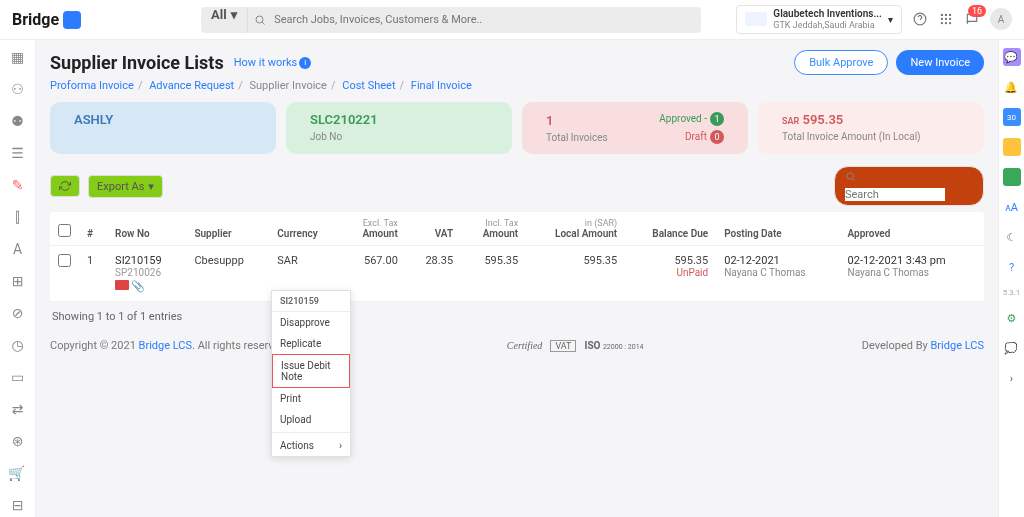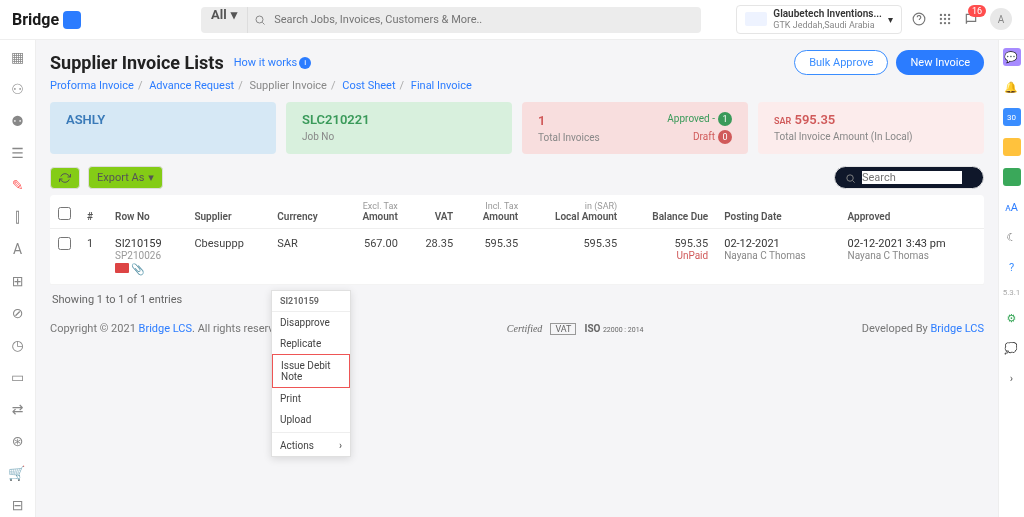--- a/index.html
+++ b/index.html
@@ -10,56 +10,56 @@
 .search-wrap { flex: 1; display: flex; align-items: center; background: #ececec; border-radius: 4px; height: 26px; max-width: 500px; margin-left: 120px; }
 .filter-dd { padding: 0 10px; font-size: 13px; color: #555; display: flex; align-items: flex-start; gap: 4px; border-right: 1px solid #ddd; height: 100%; font-weight: bold; }
 .search-input { flex: 1; border: none; background: transparent; padding: 0 8px; font-size: 11px; color: #666; outline: none; }
 .search-ic { color: #888; margin-left: 6px; }
 .top-right { margin-left: auto; display: flex; align-items: center; gap: 10px; }
 .company-box { background: #fff; border: 1px solid #e5e5e5; border-radius: 4px; padding: 2px 8px; display: flex; align-items: center; gap: 6px; font-size: 10px; }
 .company-box .small-logo { width: 22px; height: 14px; background: #eef3ff; border-radius: 2px; }
 .company-box .txt { line-height: 1.2; }
 .company-box .txt .ln1 { font-weight: 600; color: #333; }
 .company-box .txt .ln2 { color: #888; font-size: 9px; }
-.top-ic { width: 16px; height: 16px; color: #777; position: relative; display:flex; align-items:center; justify-content:flex-start; }
+.top-ic { width: 16px; height: 16px; color: #777; position: relative; display:flex; align-items:center; justify-content:center; }
 .badge { position: absolute; top: -6px; right: -6px; background: #ff4d4d; color: #fff; border-radius: 8px; font-size: 9px; padding: 0 4px; line-height: 12px; }
 .avatar { width: 22px; height: 22px; border-radius: 50%; background: #e8e8e8; display:flex; align-items:center; justify-content:center; font-size:10px; color:#888;}
 .layout { display: flex; height: calc(100% - 40px); }
 .sidebar { width: 36px; background: #fff; display: flex; flex-direction: column; align-items: center; padding-top: 8px; gap: 14px; border-right: 1px solid #eee; }
 .sb-ic { width: 18px; height: 18px; color: #888; display:flex; align-items:center; justify-content:center; font-size:14px; cursor:pointer;}
 .sb-ic.active { color: #ff5a5a; }
 .main { flex: 1; padding: 10px 14px; overflow: auto; position: relative; }
 .page-head { display: flex; align-items: center; gap: 10px; margin-bottom: 4px; }
 .page-title { font-size: 18px; font-weight: 700; color: #222; }
 .how-link { font-size: 11px; color: #2b7cff; display:flex; align-items:center; gap:2px;}
 .how-link .i { width:12px; height:12px; border-radius:50%; background:#2b7cff; color:#fff; font-size:8px; display:flex; align-items:center; justify-content:center;}
 .head-actions { margin-left: auto; display: flex; gap: 8px; }
 .btn { border-radius: 14px; padding: 5px 14px; font-size: 11px; cursor: pointer; border: none; }
 .btn-outline { background: #fff; border: 1px solid #3a8dff; color: #3a8dff; }
 .btn-primary { background: #2b7cff; color: #fff; }
 .breadcrumb { font-size: 11px; color: #2b7cff; margin-bottom: 10px; }
 .breadcrumb .sep { color: #aaa; margin: 0 4px; }
 .breadcrumb .cur { color: #888; }
 .cards { display: flex; gap: 10px; margin-bottom: 12px; }
-.card { flex: 1; border-radius: 4px; padding: 10px 16px; background: #fff; }
+.card { flex: 1; border-radius: 10px; padding: 10px 24px; background: #fff; }
 .card .t { font-size: 13px; font-weight: 600; }
 .card .s { font-size: 10px; color: #888; margin-top: 4px; }
 .card.c1 { background: #d6e8f5; } .card.c1 .t { color: #3a7ab8; }
 .card.c2 { background: #d8f0dd; } .card.c2 .t { color: #3a9a5a; }
 .card.c3 { background: #f8dede; } .card.c3 .t { color: #d05a5a; }
 .card.c3 { display:flex; justify-content:space-between; align-items:center;}
 .card.c3 .right { text-align: right; font-size: 10px; }
 .card.c3 .right .ap { color:#3a9a5a; }
 .card.c3 .right .dr { color:#d05a5a; }
 .pill { display:inline-block; width:14px; height:14px; border-radius:50%; color:#fff; font-size:9px; text-align:center; line-height:14px; margin-left:3px;}
 .pill.g { background:#3a9a5a;} .pill.r { background:#d05a5a;}
 .card.c4 { background: #fcecec; } .card.c4 .t { color: #d05a5a; font-size:13px;} .card.c4 .t .cur{ font-size:9px; color:#d05a5a;}
 .toolbar { display: flex; align-items: center; gap: 8px; margin-bottom: 6px; }
 .tb-btn { background:#84cc16; border:1px solid #ddd; border-radius:4px; padding:4px 8px; font-size:11px; color:#555; cursor:pointer; display:flex; align-items:center; gap:4px;}
-.searchbox { margin-left:auto; background:#0f172a; border:1px solid #e5e5e5; border-radius:14px; padding:4px 10px; display:flex; align-items:flex-end; gap:6px; font-size:11px; color:#888; width:150px;}
+.searchbox { margin-left:auto; background:#c2410c; border:1px solid #e5e5e5; border-radius:14px; padding:4px 10px; display:flex; align-items:flex-start; gap:6px; font-size:11px; color:#888; width:150px;flex-direction:column;}
 .searchbox input { border:none; outline:none; font-size:11px; width:100px; }
 .table-wrap { background:#fff; border-radius:4px; }
 table { width:100%; border-collapse:collapse; font-size:11px; }
 thead th { text-align:left; padding:6px 8px; color:#555; font-weight:600; border-bottom:1px solid #eee; font-size:10px; vertical-align:bottom;}
 thead th .sub { display:block; font-weight:400; color:#999; font-size:9px;}
 tbody td { padding:8px; color:#444; vertical-align:top;}
 tbody tr { border-bottom:1px solid #f3f3f3;}
 .rowno .main-id { color:#333; }
 .rowno .sub-id { color:#999; font-size:10px;}
 .rowno .flags { margin-top:2px;}

